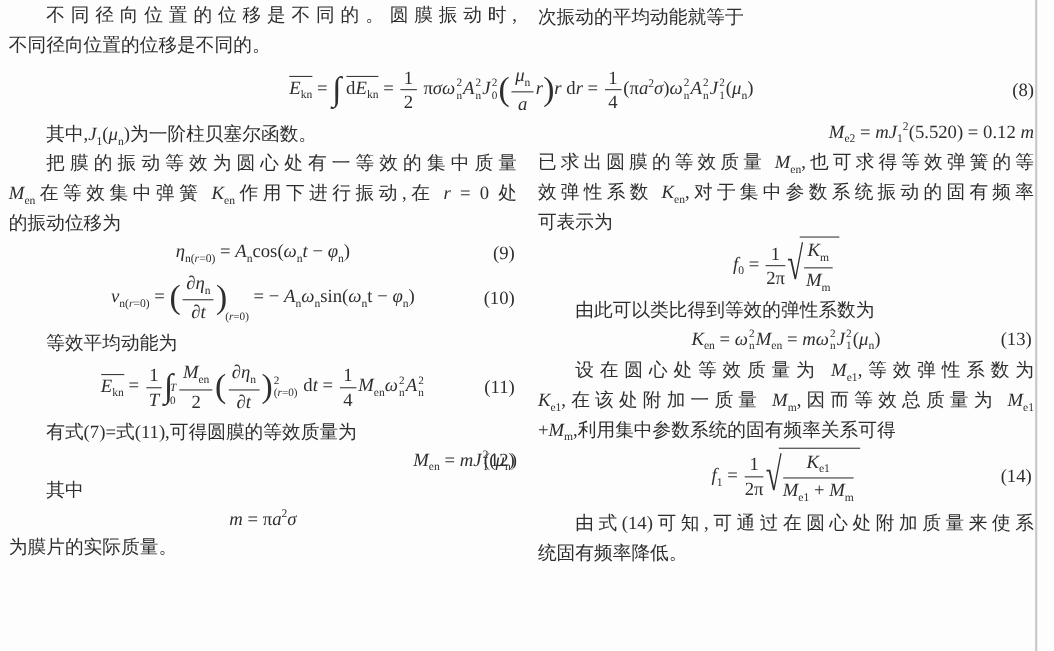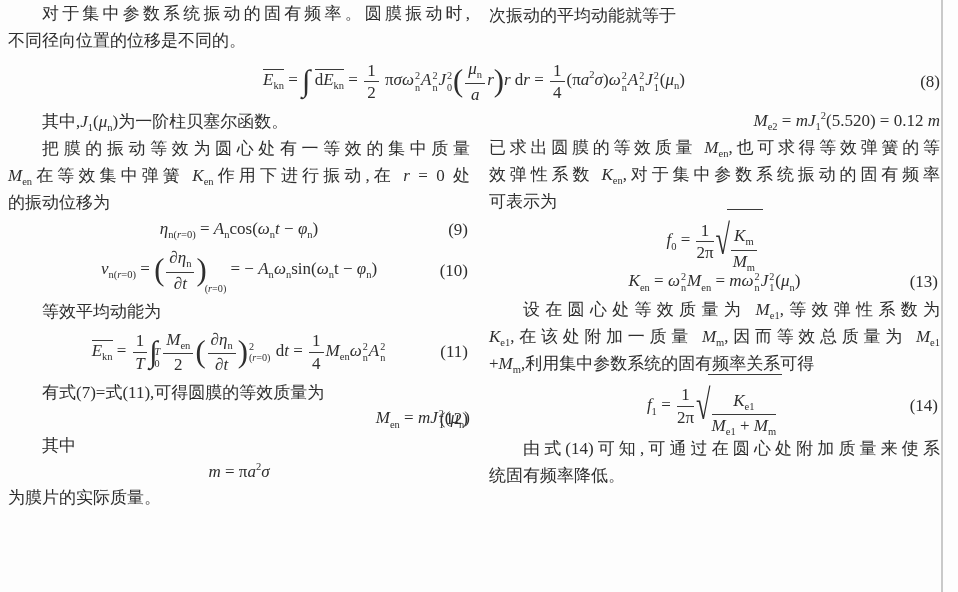--- a/index.html
+++ b/index.html
@@ -41,31 +41,31 @@
   .ss { display:inline-block; vertical-align:middle; font-size:0.6em; line-height:1.12; text-align:left; margin:0 1px; }
   .ss span { display:block; }
   .lim { display:inline-block; font-size:0.6em; line-height:1.15; vertical-align:-1.1em; margin-left:-3px; margin-right:1px; }
   .lim span { display:block; }
   .ov { display:inline-block; border-top:1.5px solid #3a3a3a; padding-top:1px; line-height:1.1; }
   .intg { font-size:1.8em; font-style:normal; vertical-align:middle; line-height:1; }
   .bigp { font-size:1.8em; font-style:normal; vertical-align:middle; line-height:1; font-weight:300; }
   .blw { font-size:0.6em; vertical-align:-1.7em; margin-left:-2px; }
   .rad { display:inline-block; font-size:1.55em; font-style:normal; vertical-align:middle;
          transform:scaleY(1.6); transform-origin:55% 50%; margin-right:-3px; line-height:1; }
-  .rdc { display:inline-block; border-top:1.5px solid #3a3a3a; vertical-align:middle; padding:16px 4px 0 2px; }
+  .rdc { display:inline-block; border-top:1.5px solid #3a3a3a; vertical-align:middle; padding:2px 4px 0 2px; }
 
   .edge-line { position:absolute; top:0; left:941px; width:2px; height:592px; background:#c9c9c9; }
 </style>
 </head>
 <body>
 
 <div class="page">
 
   <div class="col col-left">
-    <div class="tl ind j">对于集中参数系统振动的固有频率。圆膜振动时,</div>
+    <div class="tl ind j">不同径向位置的位移是不同的。圆膜振动时,</div>
     <div class="tl">不同径向位置的位移是不同的。</div>
     <div class="sp-eq8-left"></div>
     <div class="tl ind">其中,<i>J</i><sub>1</sub>(<i>μ</i><sub>n</sub>)为一阶柱贝塞尔函数。</div>
     <div class="tl ind j">把膜的振动等效为圆心处有一等效的集中质量</div>
     <div class="tl j"><i>M</i><sub>en</sub>在等效集中弹簧 <i>K</i><sub>en</sub>作用下进行振动,在 <i>r</i> = 0 处</div>
     <div class="tl">的振动位移为</div>
 
     <div class="eqrow h28">
       <span class="eq"><i>η</i><sub>n(<i>r</i>=0)</sub> = <i>A</i><sub>n</sub>cos(<i>ω</i><sub>n</sub><i>t</i> − <i>φ</i><sub>n</sub>)</span>
       <span class="eqno">(9)</span>
@@ -110,20 +110,21 @@
     </div>
 
     <div class="tl j">已求出圆膜的等效质量 <i>M</i><sub>en</sub>,也可求得等效弹簧的等</div>
     <div class="tl j">效弹性系数 <i>K</i><sub>en</sub>,对于集中参数系统振动的固有频率</div>
     <div class="tl">可表示为</div>
 
     <div class="eqrow h53">
       <span class="eq"><i>f</i><sub>0</sub> = <span class="fr"><span class="n">1</span><span class="d">2π</span></span><span class="rad">√</span><span class="rdc"><span class="fr"><span class="n"><i>K</i><sub>m</sub></span><span class="d"><i>M</i><sub>m</sub></span></span></span></span>
     </div>
 
+    <div class="tl ind">由此可以类比得到等效的弹性系数为</div>
 
     <div class="eqrow h28">
       <span class="eq"><i>K</i><sub>en</sub> = <i>ω</i><span class="ss"><span>2</span><span>n</span></span><i>M</i><sub>en</sub> = <i>mω</i><span class="ss"><span>2</span><span>n</span></span><i>J</i><span class="ss"><span>2</span><span>1</span></span>(<i>μ</i><sub>n</sub>)</span>
       <span class="eqno">(13)</span>
     </div>
 
     <div class="tl ind j">设在圆心处等效质量为 <i>M</i><sub>e1</sub>,等效弹性系数为</div>
     <div class="tl j"><i>K</i><sub>e1</sub>,在该处附加一质量 <i>M</i><sub>m</sub>,因而等效总质量为 <i>M</i><sub>e1</sub></div>
     <div class="tl">+<i>M</i><sub>m</sub>,利用集中参数系统的固有频率关系可得</div>
 

